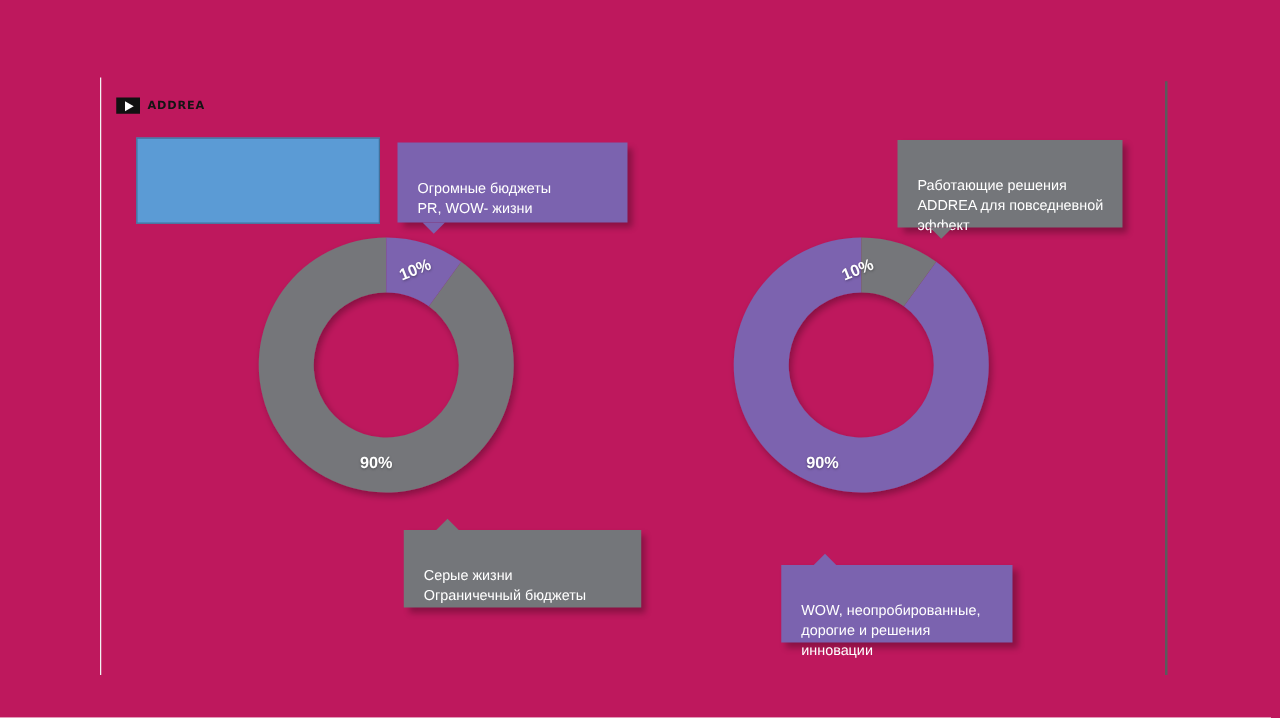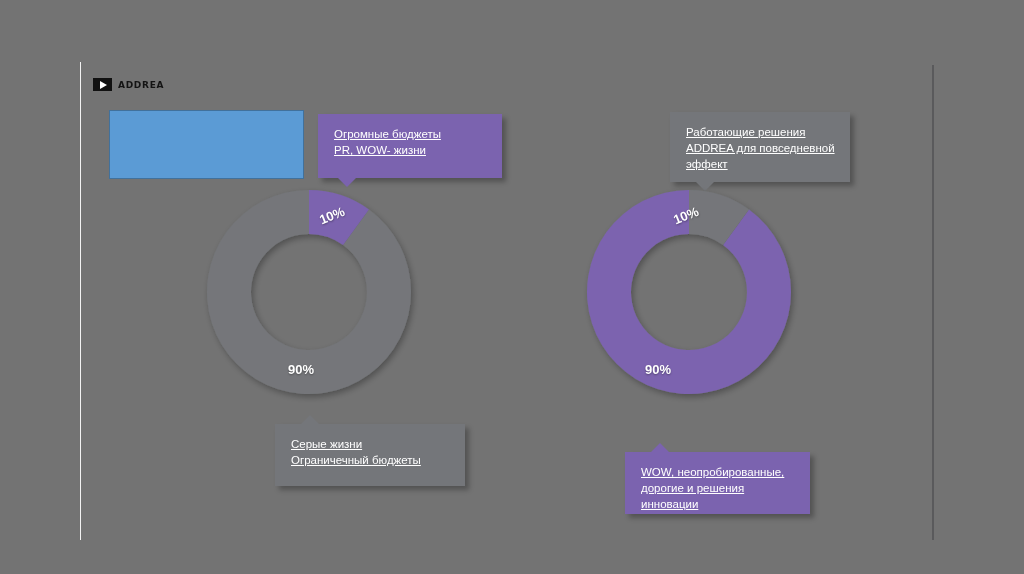--- a/index.html
+++ b/index.html
@@ -13,21 +13,21 @@
     font-family: "Liberation Sans", sans-serif;
     overflow: hidden;
     position: relative;
   }
 
   #slide {
     position: absolute;
     left: 0; top: 0;
     width: 1024px;
     height: 574px;
-    background: #737373;
+    background: #be185d;
   }
 
   
   .frame-left {
     position: absolute;
     left: 80px;
     top: 62px;
     width: 1px;
     height: 478px;
     background: #f2f2f2;
@@ -82,30 +82,29 @@
     height: 69px;
     background: #5b9bd5;
     border: 1px solid #41719c;
     box-sizing: border-box;
   }
 
   
   .callout {
     position: absolute;
     box-sizing: border-box;
-    padding: 12px 14px 12px 16px;
+    padding: 29px 14px 12px 16px;
     color: #ffffff;
     font-size: 11.5px;
     line-height: 16px;
     box-shadow: 4px 4px 5px rgba(0,0,0,0.28);
-    text-decoration: underline;
   }
   .callout .line { white-space: nowrap; }
   .callout.purple { background: #7b63af; }
-  .callout.gray   { background: #74767a; }
+  .callout.gray   { background: #74767a; margin-left: 48px; }
 
   .tip {
     position: absolute;
     width: 0; height: 0;
   }
   .tip-down {
     border-left: 9px solid transparent;
     border-right: 9px solid transparent;
     border-top: 9px solid currentColor;
     bottom: -9px;

